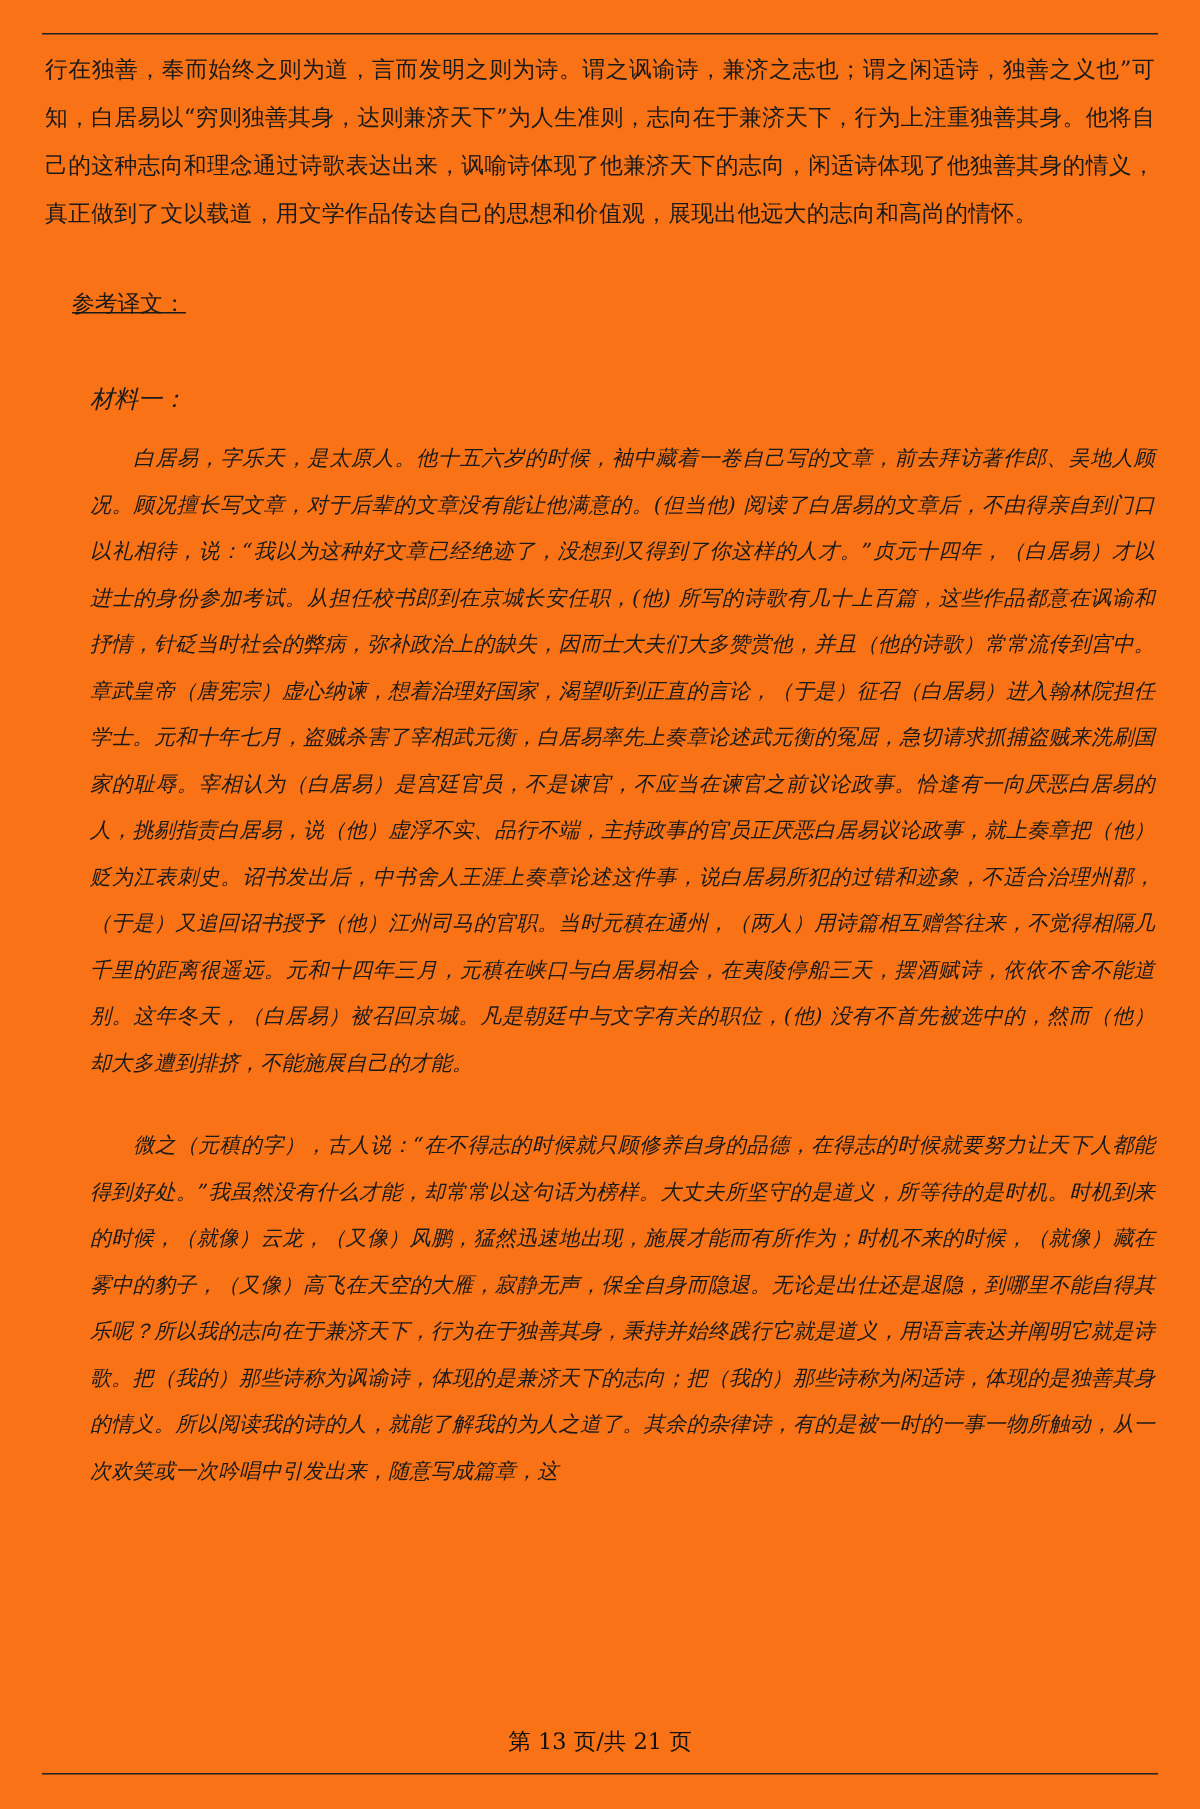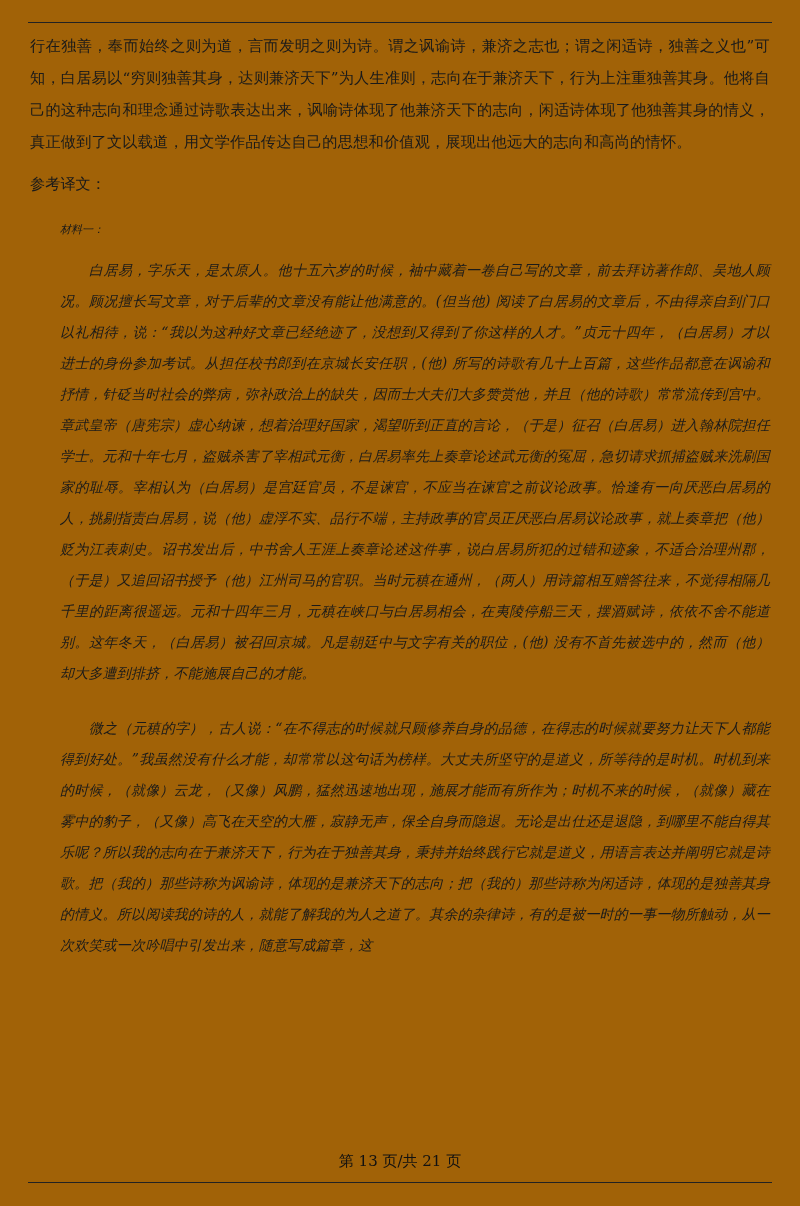--- a/index.html
+++ b/index.html
@@ -8,21 +8,21 @@
     background: #ffffff;
   }
   body {
     font-family: "DejaVu Sans", "Liberation Sans", sans-serif;
   }
   #page {
     position: relative;
     width: 800px;
     height: 1206px;
     margin: 0 auto;
-    background: #a16207;
+    background: #f97316;
     overflow: hidden;
     box-sizing: border-box;
   }
   .top-rule {
     position: absolute;
     left: 28px;
     top: 22px;
     width: 744px;
     height: 0;
     border-top: 1px solid #222;
@@ -41,38 +41,39 @@
     text-align: justify;
     text-justify: inter-ideograph;
     margin: 0 0 0 0;
     letter-spacing: 0.2px;
   }
   .label {
     font-family: "DejaVu Serif", "Liberation Serif", serif;
     font-size: 15.2px;
     line-height: 32px;
     color: #1a1a1a;
-    margin: 0;
+    margin: 18px;
+    text-decoration: underline;
   }
   
   .trans {
     font-family: "DejaVu Serif", "Liberation Serif", serif;
     font-style: italic;
     font-size: 14px;
     line-height: 31px;
     color: #1a1a1a;
     text-align: justify;
     text-justify: inter-ideograph;
     margin: 0;
     letter-spacing: 0.2px;
   }
   .trans-head {
     font-family: "DejaVu Serif", "Liberation Serif", serif;
     font-style: italic;
-    font-size: 11px;
+    font-size: 16px;
     line-height: 31px;
     color: #1a1a1a;
     margin: 0;
     padding-left: 30px;
   }
   .trans-body {
     padding-left: 30px;
     text-indent: 29px;
   }
   .gap-sm { height: 10px; }

